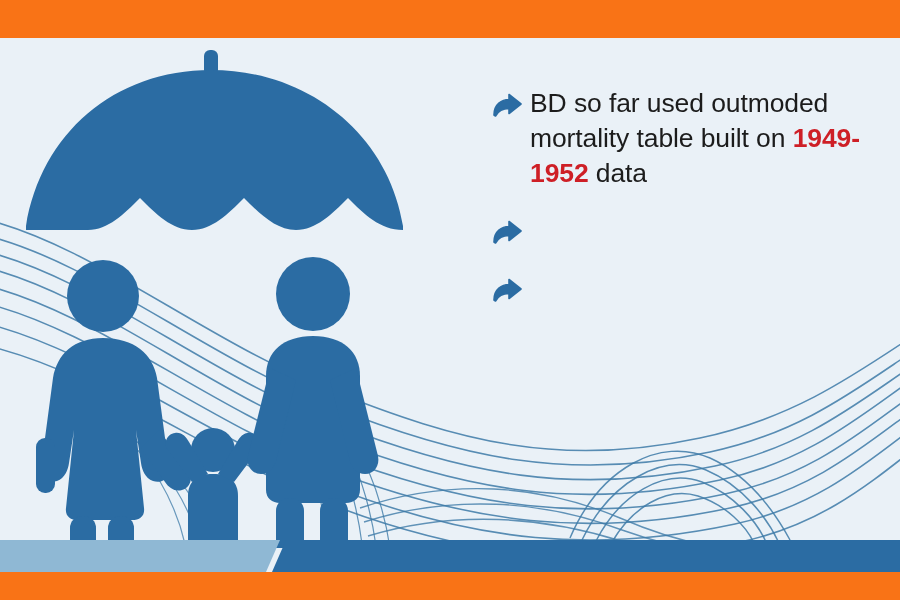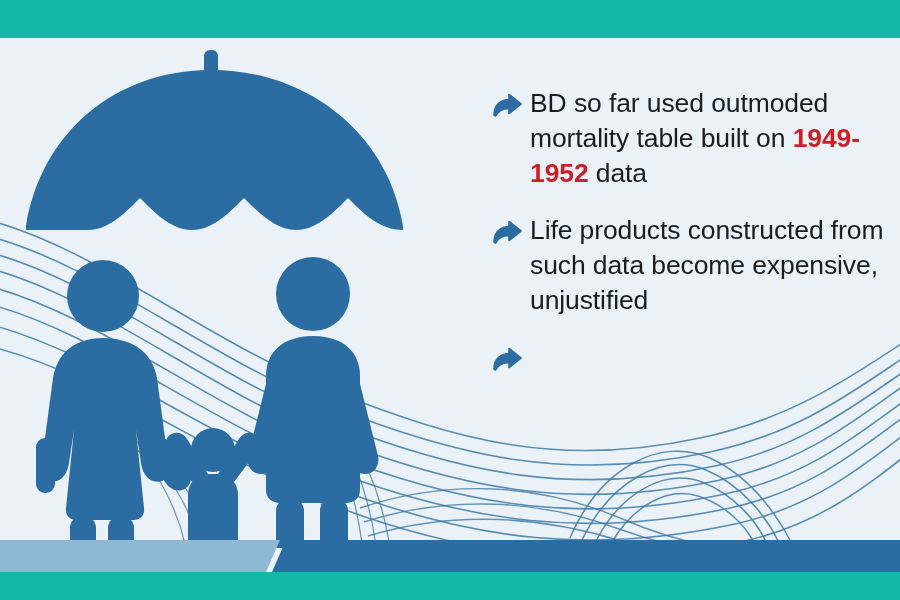--- a/index.html
+++ b/index.html
@@ -6,21 +6,21 @@
   html, body {
     width:900px; height:600px;
     overflow:hidden;
     font-family:"Liberation Sans", sans-serif;
   }
   body { background:#FDF1E3; }
 
   #infographic {
     position:relative;
     width:900px; height:600px;
-    background:#14b8a6;
+    background:#f97316;
   }
 
   
   .panel {
     position:absolute;
     left:0; top:38px;
     width:900px; height:534px;
     background:#EAF1F7;
     overflow:hidden;
   }
@@ -238,21 +238,20 @@
         <div class="bullet-text">
           <span>BD so far used outmoded mortality table built on </span><span class="hl">1949-1952</span><span> data</span>
         </div>
       </div>
 
       <div class="bullet-row">
         <svg class="bullet-icon" viewBox="0 0 34 30">
           <path d="M4,23 C4,12 12,7.5 19,7.5 L19,2.5 L31,12 L19,21.5 L19,16.5
                    C13,16.5 8.5,18.5 5.5,24 Z" fill="#2B6CA3" stroke="#2B6CA3" stroke-width="1.6" stroke-linejoin="round"></path>
         </svg>
-        <div class="bullet-text">Life products constructed from such data become expensive, unjustified</div>
       </div>
 
       <div class="bullet-row">
         <svg class="bullet-icon" viewBox="0 0 34 30">
           <path d="M4,23 C4,12 12,7.5 19,7.5 L19,2.5 L31,12 L19,21.5 L19,16.5
                    C13,16.5 8.5,18.5 5.5,24 Z" fill="#2B6CA3" stroke="#2B6CA3" stroke-width="1.6" stroke-linejoin="round"></path>
         </svg>
       </div>
 
     </div>

